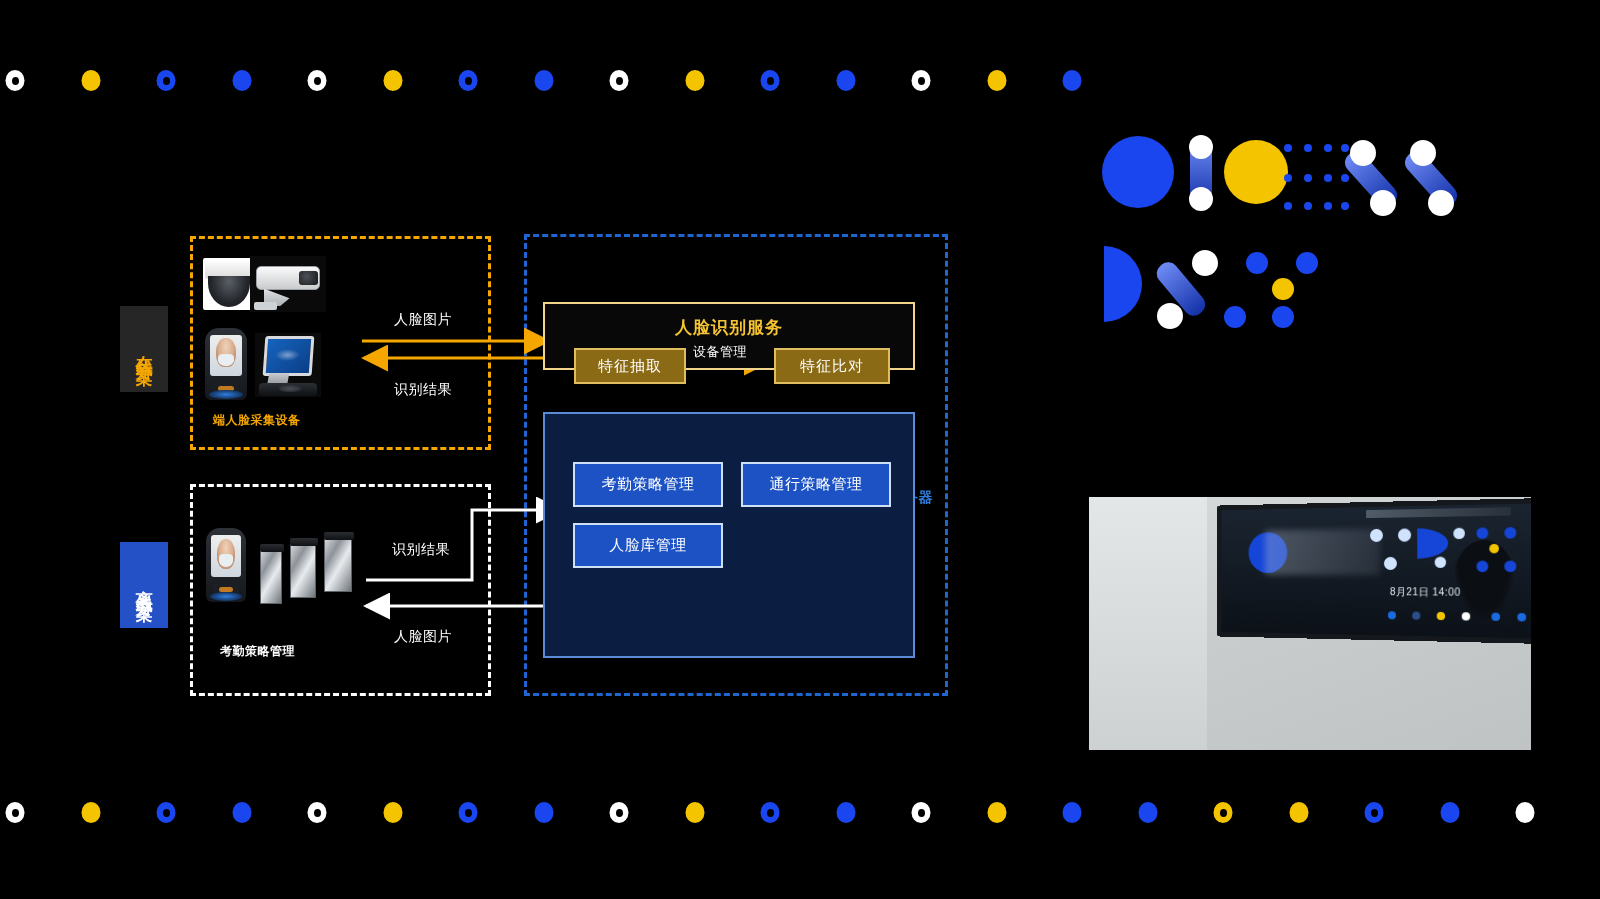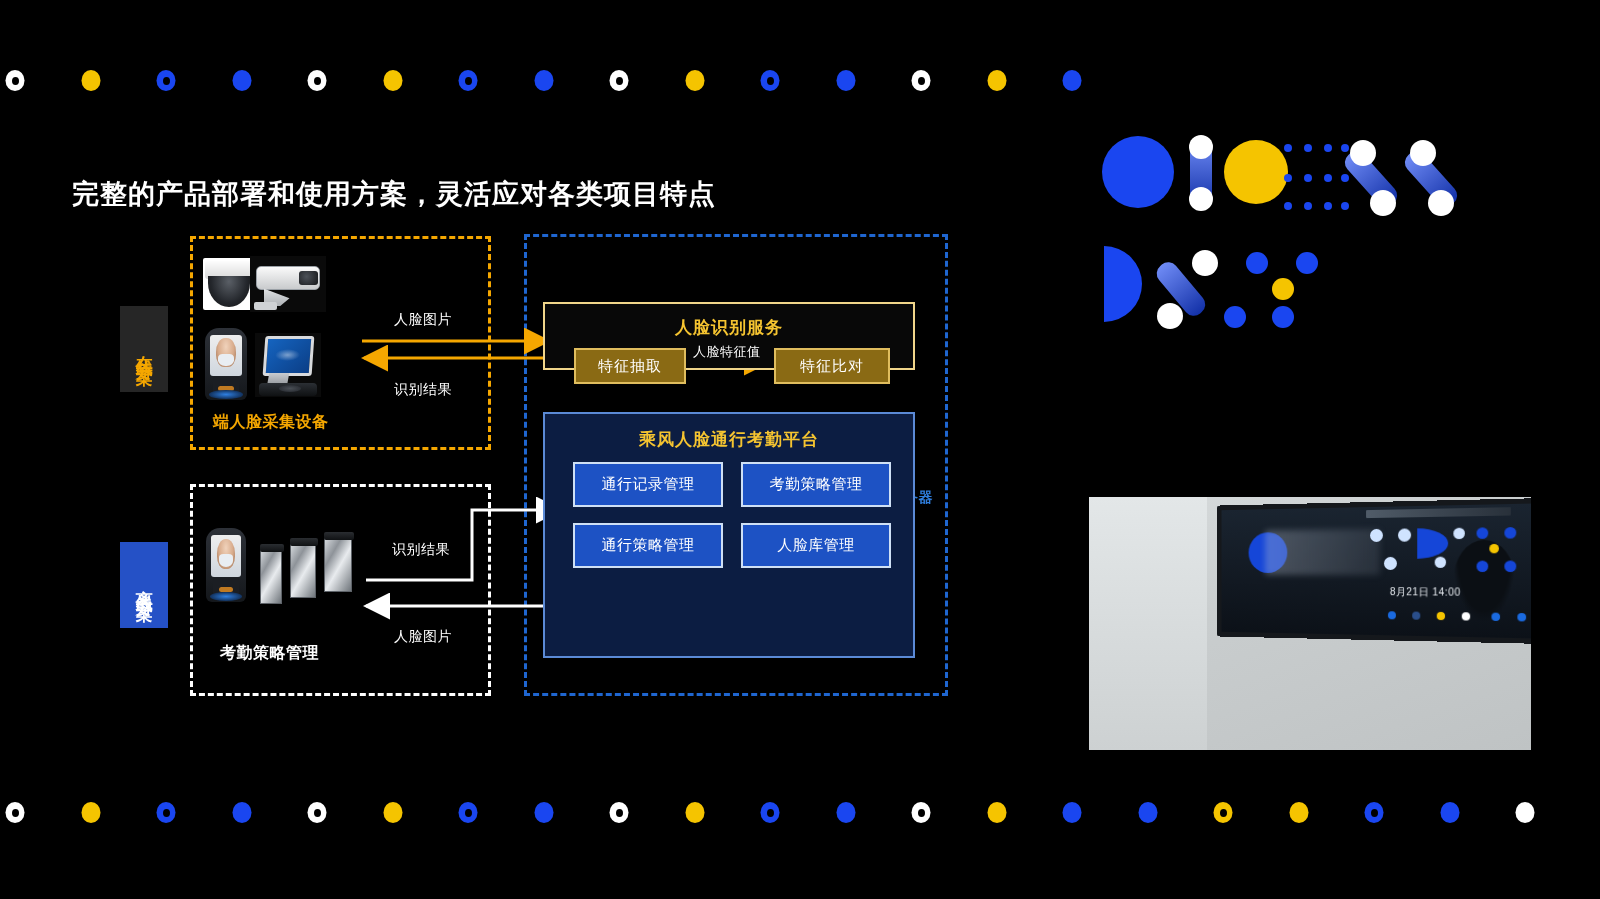--- a/index.html
+++ b/index.html
@@ -216,21 +216,21 @@
   }
 
   
   .conn-label { position: absolute; color: #ffffff; font-size: 14px; letter-spacing: .5px; }
   #lbl-face-img-on { left: 394px; top: 311px; }
   #lbl-result-on   { left: 394px; top: 381px; }
   #lbl-result-off  { left: 392px; top: 541px; }
   #lbl-face-img-off{ left: 394px; top: 628px; }
 
   .cap-label {
-    position: absolute; font-size: 16px; font-weight: bold; letter-spacing: .5px;
+    position: absolute; font-size: 12px; font-weight: bold; letter-spacing: .5px;
   }
   #cap-online { left: 213px; top: 412px; color: #f5a700; }
   #cap-offline{ left: 220px; top: 643px; color: #ffffff; }
 
   svg.arrows { position: absolute; left: 0; top: 0; width: 1600px; height: 899px; pointer-events: none; }
 </style>
 </head>
 <body>
 
 <div id="stage">
@@ -246,21 +246,20 @@
       <div class="dot fill-b" style="left: 543.5px;"></div>
       <div class="dot ring-w" style="left: 619px;"></div>
       <div class="dot fill-y" style="left: 694.5px;"></div>
       <div class="dot ring-b" style="left: 770px;"></div>
       <div class="dot fill-b" style="left: 845.5px;"></div>
       <div class="dot ring-w" style="left: 921px;"></div>
       <div class="dot fill-y" style="left: 996.5px;"></div>
       <div class="dot fill-b" style="left: 1072px;"></div>
     </div>
 
-  <div id="page-title">完整的产品部署和使用方案，灵活应对各类项目特点</div>
 
   <div class="dash-box" id="online-box"></div>
 
   <div class="dash-box" id="offline-box"></div>
 
   <div class="dash-box" id="cloud-box">
     <div id="cloud-label">公有云/私有化服务器</div>
   </div>
 
   <div class="side-label" id="label-online">在线方案</div>
@@ -340,26 +339,24 @@
   <div class="conn-label" id="lbl-face-img-on">人脸图片</div>
   <div class="conn-label" id="lbl-result-on">识别结果</div>
   <div class="conn-label" id="lbl-result-off">识别结果</div>
   <div class="conn-label" id="lbl-face-img-off">人脸图片</div>
 
   <div class="panel" id="frs-panel">
     <div id="frs-title">人脸识别服务</div>
     <div class="gold-box" id="gold-extract">特征抽取</div>
     <div class="gold-box" id="gold-compare">特征比对</div>
   </div>
-  <div id="feat-label" class="conn-label" style="left:693px; top:343px;">人脸特征值</div>
+  <div id="feat-label" class="conn-label" style="left:693px; top:343px;">设备管理</div>
 
   <div class="panel" id="plat-panel">
-    <div id="plat-title">乘风人脸通行考勤平台</div>
     <div id="plat-grid">
-      <div class="mod">通行记录管理</div>
       <div class="mod">考勤策略管理</div>
       <div class="mod">通行策略管理</div>
       <div class="mod">人脸库管理</div>
     </div>
   </div>
 
   <div id="deco">
     <div class="d circle-b" style="left:42px; top:18px; width:72px; height:72px;"></div>
     <div class="d capsule" style="left:130px; top:22px; width:22px; height:66px;"></div>
     <div class="d circle-w" style="left:129px; top:17px; width:24px; height:24px;"></div>

